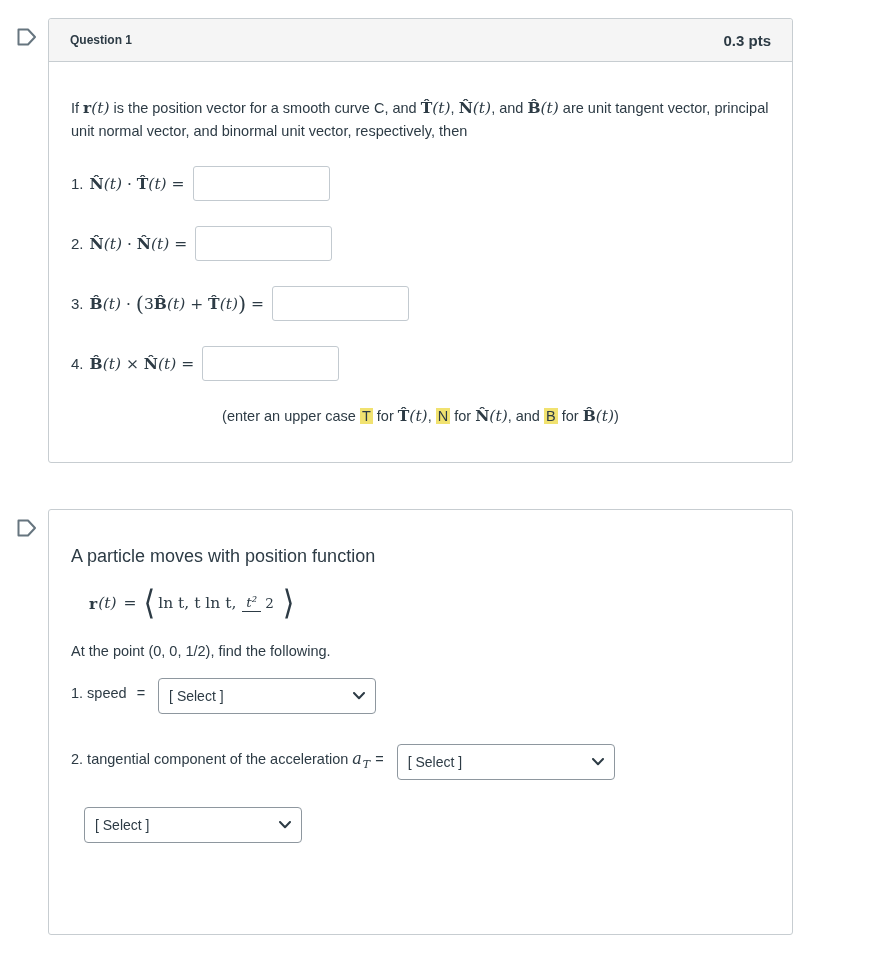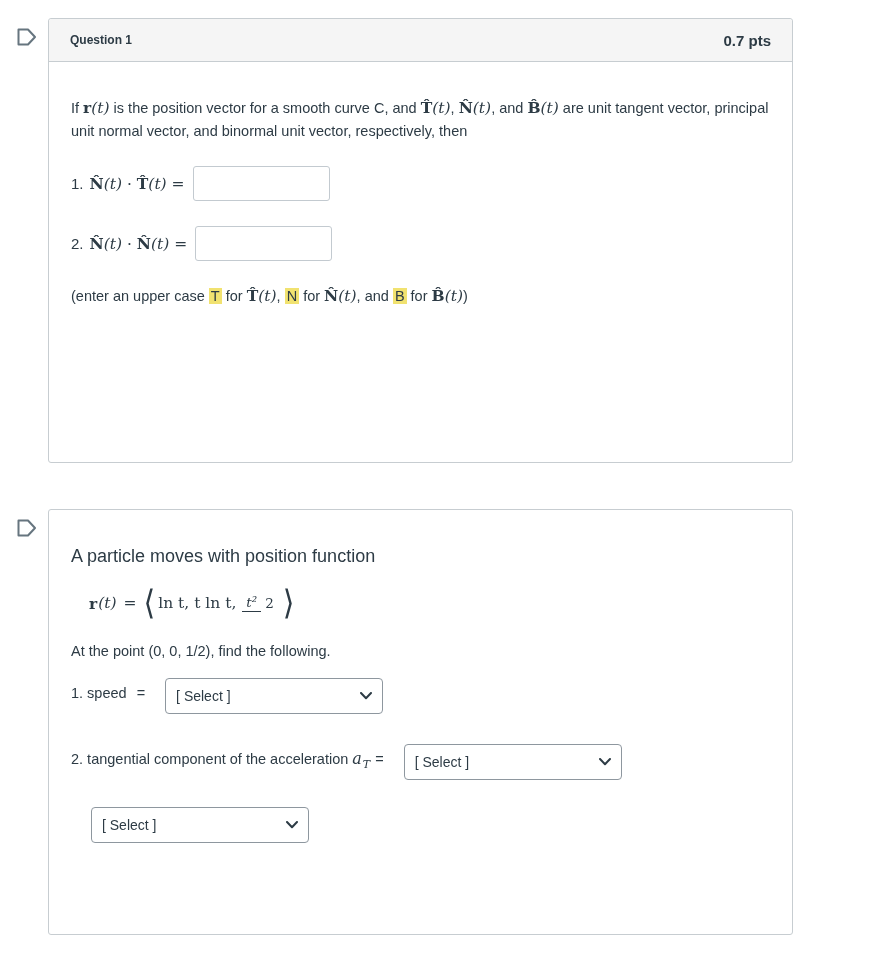--- a/index.html
+++ b/index.html
@@ -28,21 +28,21 @@
   .mi{font-family:"DejaVu Serif",serif;font-style:italic;font-size:15.5px;}
   .mo{font-family:"DejaVu Serif",serif;font-size:15.5px;}
   .bigp{font-family:"DejaVu Serif",serif;font-size:21px;vertical-align:-2px;}
 
   .q-row{display:flex;align-items:center;margin-bottom:25px;min-height:35px;}
   .mathline{font-size:16px;white-space:nowrap;}
   .inum{font-size:15px;margin-right:6px;font-family:"Liberation Sans",sans-serif;}
   .answer-input{width:137px;height:35px;margin-left:8px;border:1px solid #C3CAD0;
                 border-radius:3px;background:#fff;font-size:14px;padding:0 8px;
                 box-sizing:border-box;color:#2D3B45;}
-  .note{margin-top:20px;font-size:14.5px;}
+  .note{margin-top:20px;font-size:14.5px;text-align:center;}
 
   .p-line{margin:0 0 12px;font-size:18px;}
   .formula{display:flex;align-items:center;margin:6px 0 16px 18px;
            font-size:16px;min-height:48px;}
   .formula .fr{margin-right:1px;}
   .formula .feq{margin:0 7px;}
   .ang{font-family:"DejaVu Sans",sans-serif;font-size:30px;font-weight:300;
        line-height:1;display:inline-block;transform:scaleY(1.12);}
   .fbody{margin:0 4px 0 3px;}
   .frac{display:inline-flex;flex-direction:row;align-items:center;
@@ -50,21 +50,21 @@
   .frac > span{font-size:13.5px;}
   .frac .num{border-bottom:1px solid #2D3B45;padding:0 4px;}
   .frac .den{padding:0 4px;}
 
   .point-line{margin:0 0 16px;font-size:14.5px;}
   .q2-row{display:flex;align-items:center;margin-bottom:24px;font-size:14.5px;}
   .labelline{line-height:36px;white-space:nowrap;}
   .avar{font-family:"DejaVu Serif",serif;font-style:italic;font-size:16px;margin-left:4px;}
   .msub{font-family:"DejaVu Serif",serif;font-style:italic;font-size:11px;margin-left:1px;}
   .eq{margin-left:5px;}
-  .select-wrap{position:relative;margin-left:20px;display:inline-block;}
+  .select-wrap{position:relative;margin-left:13px;display:inline-block;}
   select{appearance:none;-webkit-appearance:none;-moz-appearance:none;
          width:218px;height:36px;border:1px solid #8E979F;border-radius:4px;
          background:#fff;color:#2D3B45;font-family:"Liberation Sans",sans-serif;
          font-size:14px;padding:0 30px 0 10px;}
   .chev{position:absolute;right:11px;top:50%;transform:translateY(-50%);
         pointer-events:none;display:flex;}
 
   .flag{position:absolute;left:16px;background:none;border:none;padding:0;cursor:pointer;}
   #flag-q1{top:27px;}
   #flag-q2{top:518px;}
@@ -76,37 +76,45 @@
 
   <button class="flag" id="flag-q1">
     <svg width="22" height="20" viewBox="0 0 22 20">
       <path d="M2.5 2.5 H12 L19 10 L12 17.5 H2.5 Z" fill="none" stroke="#66757F" stroke-width="2" stroke-linejoin="round"></path>
     </svg>
   </button>
 
   <div class="card" id="card-q1">
     <div class="q-header">
       <span class="q-title">Question 1</span>
-      <span class="q-pts">0.7 pts</span>
+      <span class="q-pts">0.3 pts</span>
     </div>
     <div class="q-body">
 
       <p class="intro"><span class="txt">If </span><span class="mb">r</span><span class="mi">(t)</span><span class="txt"> is the position vector for a smooth curve C, and </span><span class="mb">T̂</span><span class="mi">(t)</span><span class="txt">, </span><span class="mb">N̂</span><span class="mi">(t)</span><span class="txt">, and </span><span class="mb">B̂</span><span class="mi">(t)</span><span class="txt"> are unit tangent vector, principal unit normal vector, and binormal unit vector, respectively, then</span></p>
 
       <div class="q-row">
         <span class="mathline"><span class="inum">1.</span><span class="mb">N̂</span><span class="mi">(t)</span><span class="mo"> · </span><span class="mb">T̂</span><span class="mi">(t)</span><span class="mo"> =</span></span>
         <input type="text" class="answer-input" style="">
       </div>
 
       <div class="q-row">
         <span class="mathline"><span class="inum">2.</span><span class="mb">N̂</span><span class="mi">(t)</span><span class="mo"> · </span><span class="mb">N̂</span><span class="mi">(t)</span><span class="mo"> =</span></span>
         <input type="text" class="answer-input" style="">
       </div>
 
+      <div class="q-row">
+        <span class="mathline"><span class="inum">3.</span><span class="mb">B̂</span><span class="mi">(t)</span><span class="mo"> · </span><span class="bigp">(</span><span class="mo">3</span><span class="mb">B̂</span><span class="mi">(t)</span><span class="mo"> + </span><span class="mb">T̂</span><span class="mi">(t)</span><span class="bigp">)</span><span class="mo"> =</span></span>
+        <input type="text" class="answer-input" style="">
+      </div>
 
+      <div class="q-row">
+        <span class="mathline"><span class="inum">4.</span><span class="mb">B̂</span><span class="mi">(t)</span><span class="mo"> × </span><span class="mb">N̂</span><span class="mi">(t)</span><span class="mo"> =</span></span>
+        <input type="text" class="answer-input" style="">
+      </div>
 
       <p class="note"><span class="txt">(enter an upper case </span><span class="hl">T</span><span class="txt"> for </span><span class="mb">T̂</span><span class="mi">(t)</span><span class="txt">, </span><span class="hl">N</span><span class="txt"> for </span><span class="mb">N̂</span><span class="mi">(t)</span><span class="txt">, and </span><span class="hl">B</span><span class="txt"> for </span><span class="mb">B̂</span><span class="mi">(t)</span><span class="txt">)</span></p>
 
     </div>
   </div>
 
   <button class="flag" id="flag-q2">
     <svg width="22" height="20" viewBox="0 0 22 20">
       <path d="M2.5 2.5 H12 L19 10 L12 17.5 H2.5 Z" fill="none" stroke="#66757F" stroke-width="2" stroke-linejoin="round"></path>
     </svg>

